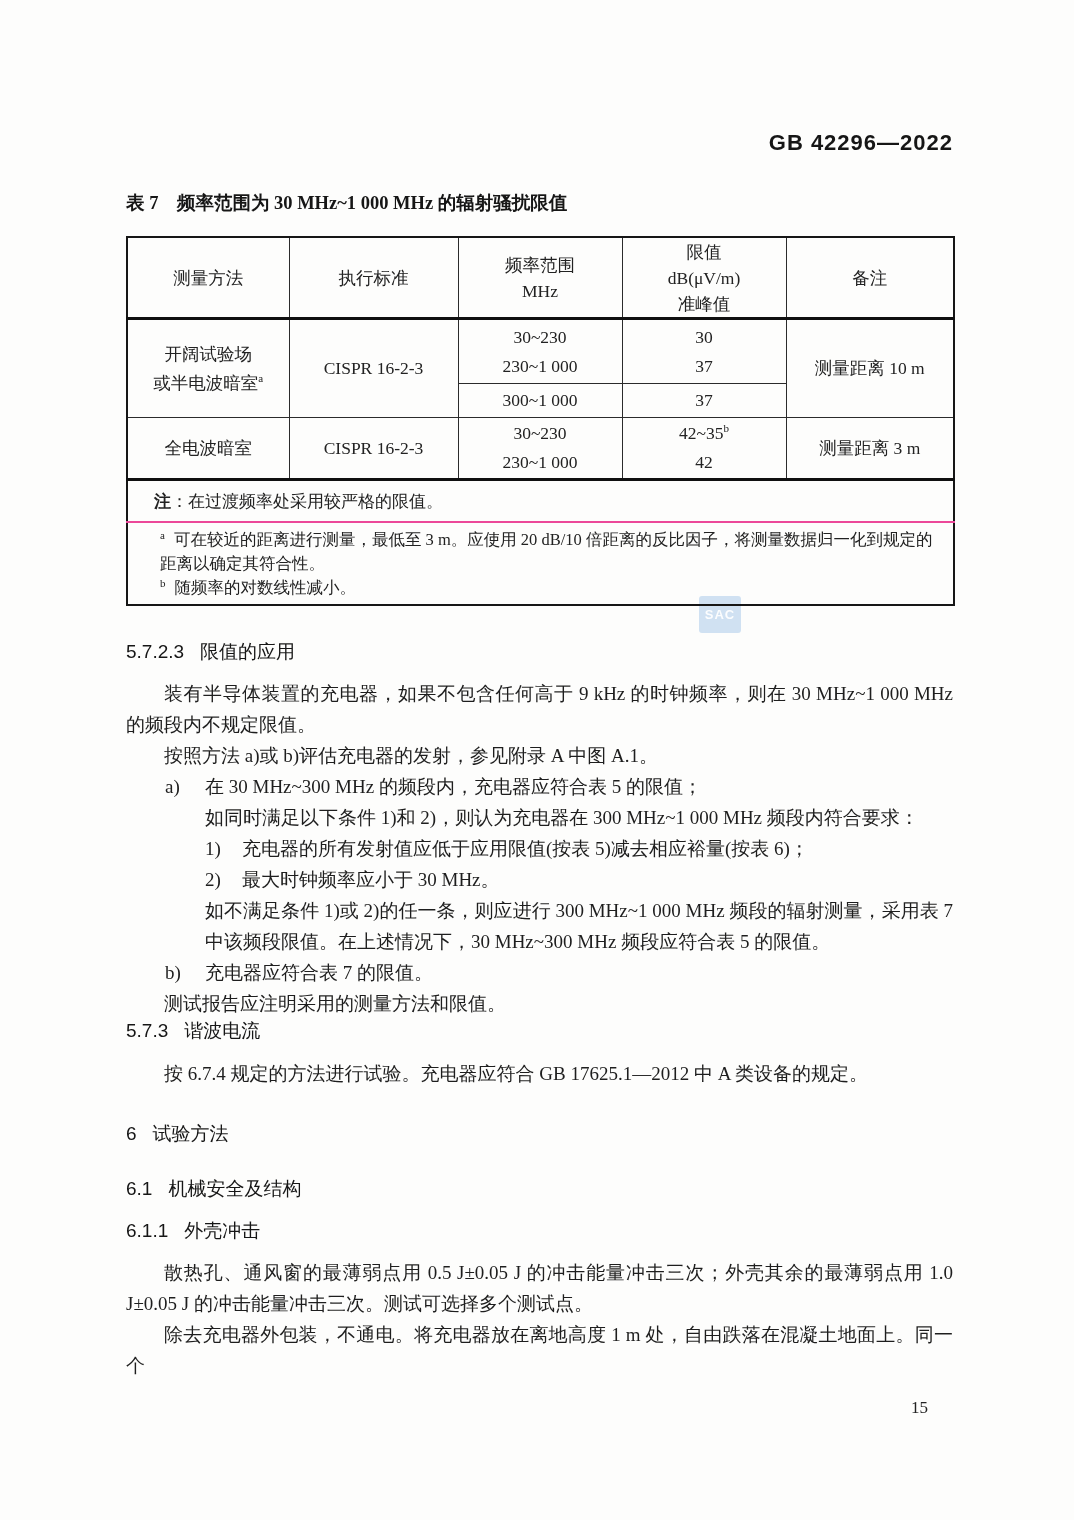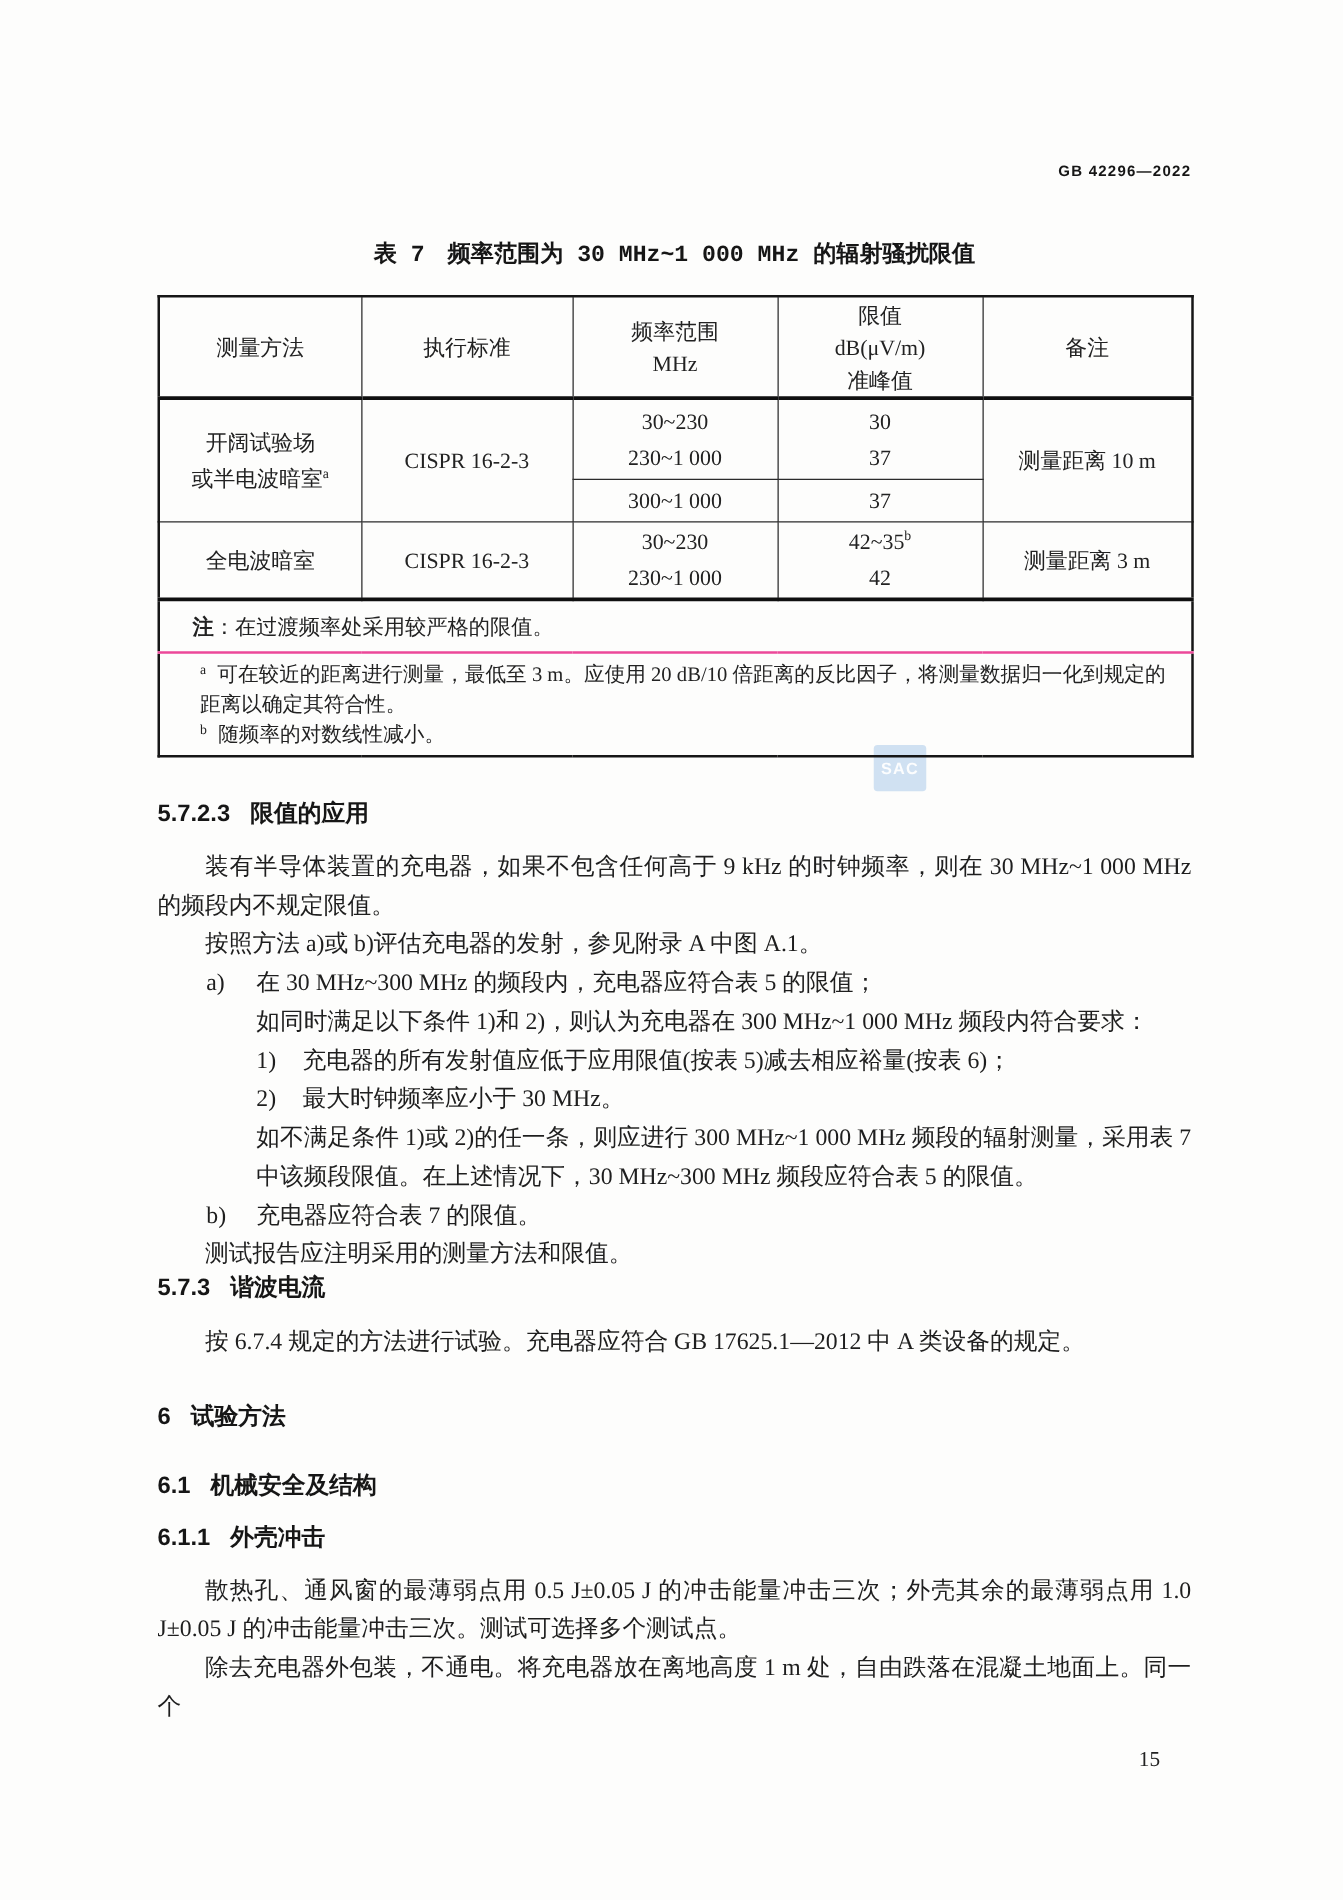--- a/index.html
+++ b/index.html
@@ -5,27 +5,27 @@
   html,body { margin:0; padding:0; background:#ffffff; }
   .page {
     position:relative; width:1074px; height:1520px;
     background:#fdfdfc; overflow:hidden;
     font-family:"Liberation Serif","DejaVu Serif",serif;
     color:#1e1e1e;
   }
   .doc-number {
     position:absolute; top:130px; right:121px;
     font-family:"Liberation Sans","DejaVu Sans",sans-serif;
-    font-weight:bold; font-size:12px; letter-spacing:1px; color:#161616;
+    font-weight:bold; font-size:22px; letter-spacing:1px; color:#161616;
   }
   .content { position:absolute; left:126px; top:0; width:827px; }
 
   .table-title {
-    margin:190px 0 0 0; text-align:center;
-    font-family:Liberation Mono, monospace;
+    margin:190px 0 0 0; 
+    font-family:Liberation Serif, serif;
     font-weight:bold; font-size:18.5px; color:#161616;
   }
 
   table.t7 {
     margin-top:21px; width:827px; table-layout:fixed;
     border-collapse:collapse; border:2.5px solid #161616;
     font-size:17.5px; color:#222;
   }
   .t7 th, .t7 td {
     border:1.5px solid #2b2b2b; text-align:center; vertical-align:middle;
@@ -51,21 +51,21 @@
     position:absolute; left:699px; top:596px; width:42px; height:37px;
     background:rgba(172,202,233,0.55); border-radius:3px;
     display:flex; align-items:center; justify-content:center;
     font-family:"Liberation Sans","DejaVu Sans",sans-serif;
     font-weight:bold; font-size:13px; color:rgba(255,255,255,0.92);
     letter-spacing:1px;
   }
 
   .h {
     font-family:"Liberation Sans","DejaVu Sans",sans-serif;
-    font-weight:bold; font-size:19px; line-height:23px; color:#161616;
+    font-weight:normal; font-size:19px; line-height:23px; color:#161616;
   }
   .h .num { margin-right:16px; }
   #h5723 { margin-top:34px; margin-bottom:15px; }
   #h573  { margin-bottom:16px; }
   #h6    { margin-top:33px; }
   #h61   { margin-top:32px; }
   #h611  { margin-top:19px; margin-bottom:15px; }
   #h612  { margin-top:16px; margin-bottom:16px; }
 
   .bp { font-size:19px; line-height:31px; margin:0; text-align:justify; }

